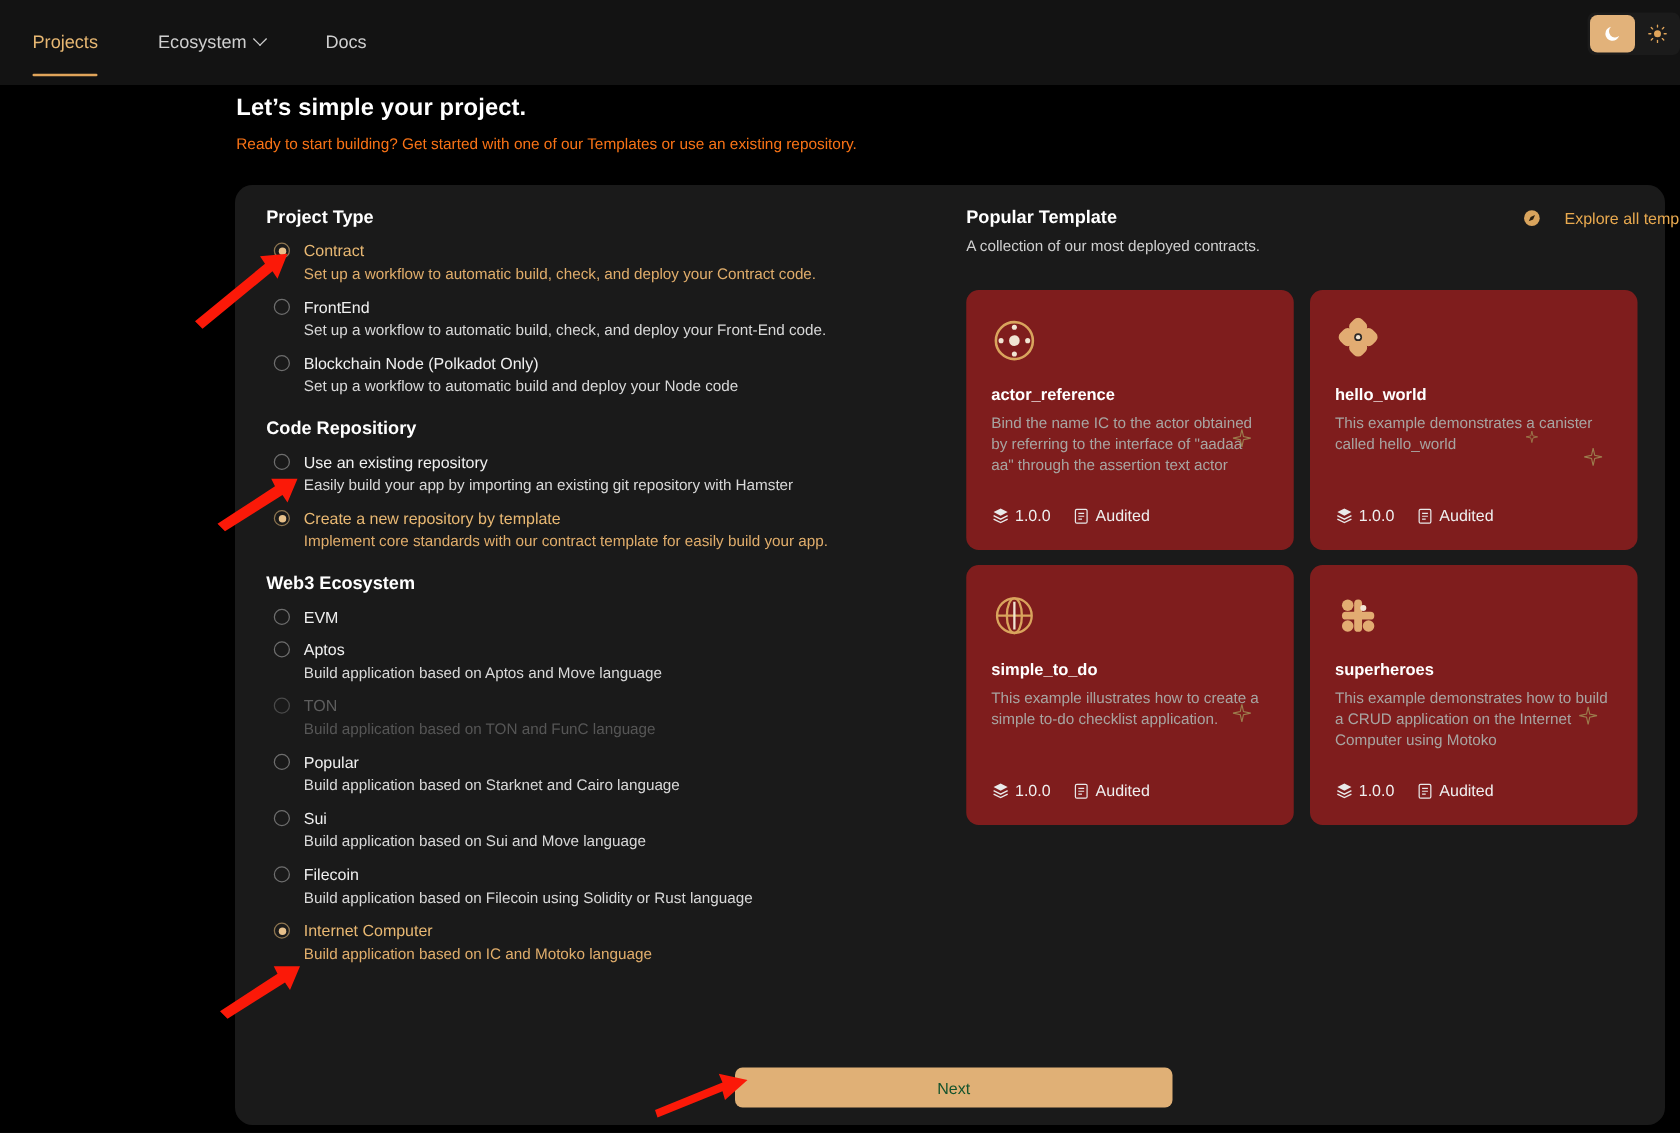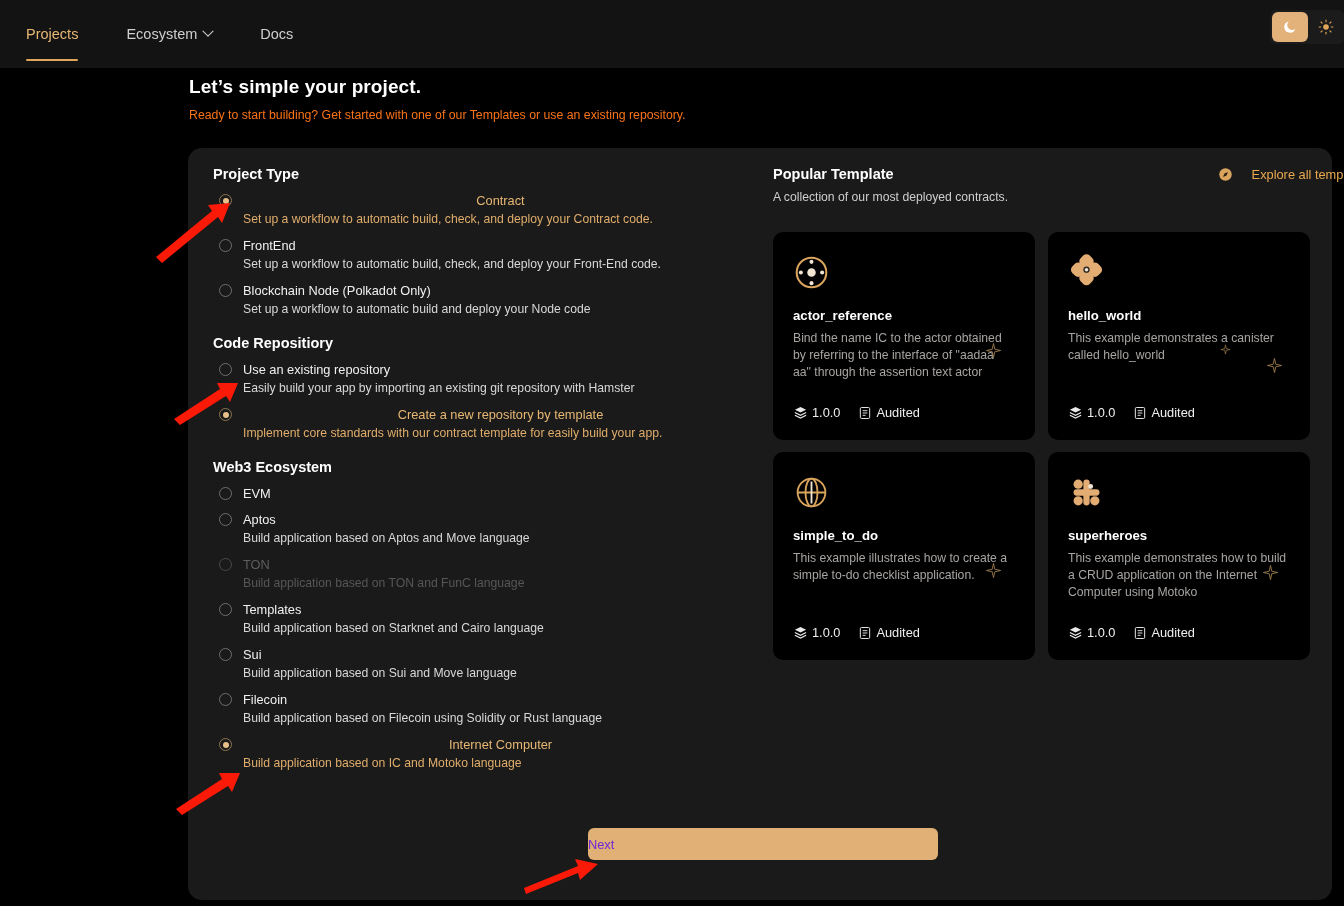--- a/index.html
+++ b/index.html
@@ -91,64 +91,64 @@
   }
   .opt.selected .radio { border-color: #8d7550; }
   .opt.selected .radio::after {
     content: ""; position: absolute; left: 50%; top: 50%;
     width: 6px; height: 6px; margin: -3px 0 0 -3px;
     border-radius: 50%; background: #e7c08a;
   }
   .opt.disabled .radio { border-color: #4a4a4a; }
   .opt-label { font-size: 12.8px; color: #f0f0f0; line-height: 15px; }
   .opt-desc { font-size: 12.2px; color: #d8d8d8; margin-top: 4px; line-height: 15px; }
-  .opt.selected .opt-label { color: #e8b873; text-align: center; }
+  .opt.selected .opt-label { color: #e8b873; }
   .opt.selected .opt-desc { color: #e0ad6b; }
   .opt.disabled .opt-label { color: #5e5e5e; }
   .opt.disabled .opt-desc { color: #565656; }
 
   
   .tpl-head { display: flex; justify-content: space-between; align-items: flex-start; }
   .tpl-title { font-size: 14.5px; font-weight: bold; color: #ffffff; }
   .tpl-sub { font-size: 12.2px; color: #cfcfcf; margin-top: 8px; }
   .explore {
     display: flex; align-items: center; gap: 19px;
     font-size: 12.8px; color: #e8a94f; cursor: pointer; margin-top: 1px;
   }
 
   .card-grid {
     display: grid; grid-template-columns: 262px 262px;
     gap: 12px 13px; margin-top: 28px;
   }
   .card {
     position: relative;
     height: 208px;
-    background: #000000;
+    background: #7f1d1d;
     border-radius: 10px;
     padding: 22px 20px 0 20px;
     cursor: pointer;
     overflow: hidden;
   }
   .card-icon { height: 40px; margin-bottom: 14px; }
   .card-name { font-size: 13.2px; font-weight: bold; color: #ffffff; margin-bottom: 7px; }
   .card-desc { font-size: 12.2px; color: #a8a4a1; line-height: 17px; }
   .card-meta {
     position: absolute; left: 20px; bottom: 20px;
     display: flex; align-items: center; gap: 18px;
   }
   .meta-item { display: flex; align-items: center; gap: 4px; font-size: 12.8px; color: #efefef; }
   .sparkle { position: absolute; color: #9c7c4d; pointer-events: none; }
 
   
   .next-btn {
-    position: absolute; left: 400px; top: 680px;
+    position: absolute; left: 400px; top: 706px;
     width: 350px; height: 32px;
     background: #e0b076; border-radius: 6px;
-    display: flex; align-items: center; justify-content: flex-start;
-    font-size: 12.8px; color: #6d28d9; cursor: pointer;
+    display: flex; align-items: center; justify-content: center;
+    font-size: 12.8px; color: #14532d; cursor: pointer;
   }
 
   
   .anno { position: absolute; pointer-events: none; }
 </style>
 </head>
 <body>
 
 <div class="topbar">
   <div class="nav-items">
@@ -250,21 +250,21 @@
       </div>
 
       <div class="opt disabled">
         <span class="radio"></span>
         <div class="opt-label">TON</div>
         <div class="opt-desc">Build application based on TON and FunC language</div>
       </div>
 
       <div class="opt">
         <span class="radio"></span>
-        <div class="opt-label">Templates</div>
+        <div class="opt-label">Popular</div>
         <div class="opt-desc">Build application based on Starknet and Cairo language</div>
       </div>
 
       <div class="opt">
         <span class="radio"></span>
         <div class="opt-label">Sui</div>
         <div class="opt-desc">Build application based on Sui and Move language</div>
       </div>
 
       <div class="opt">

